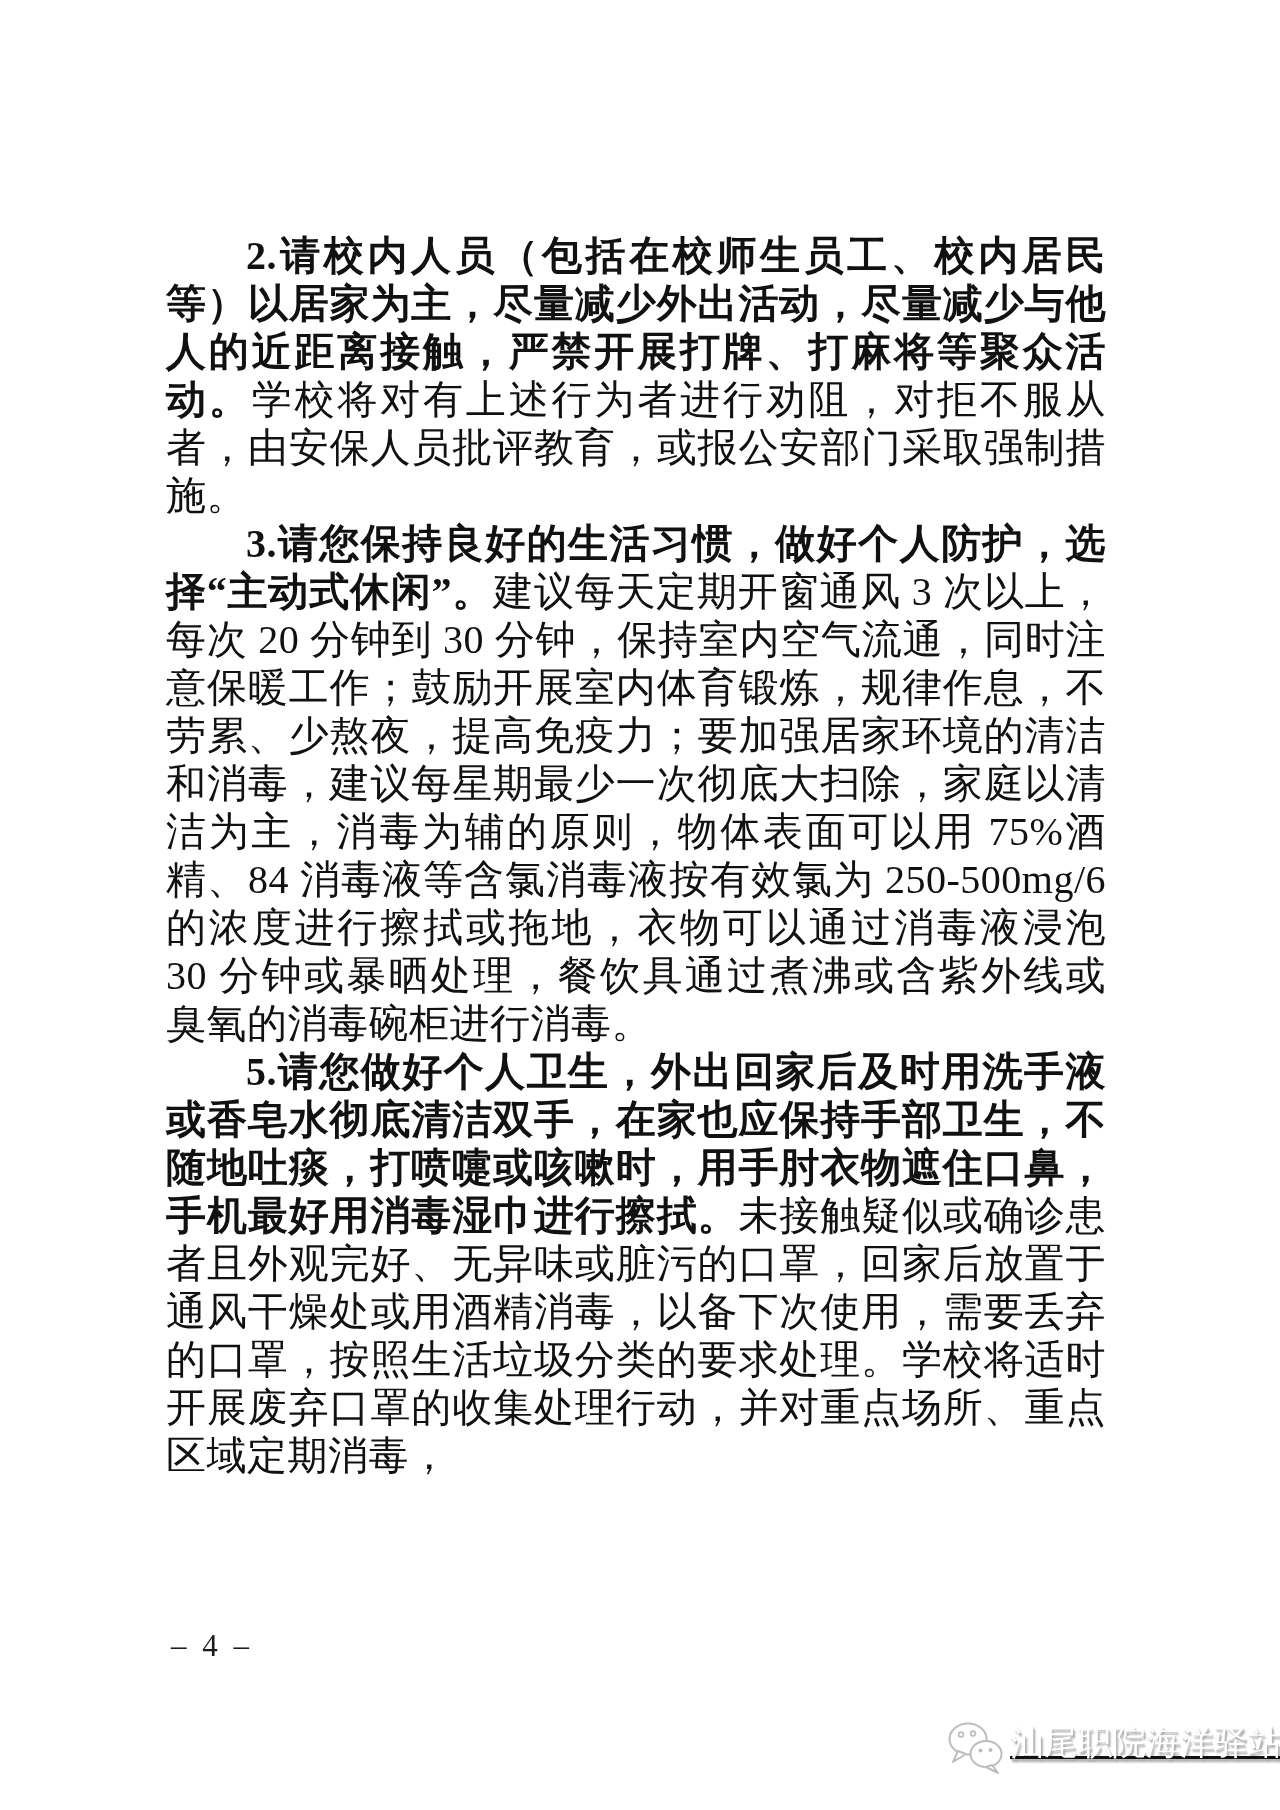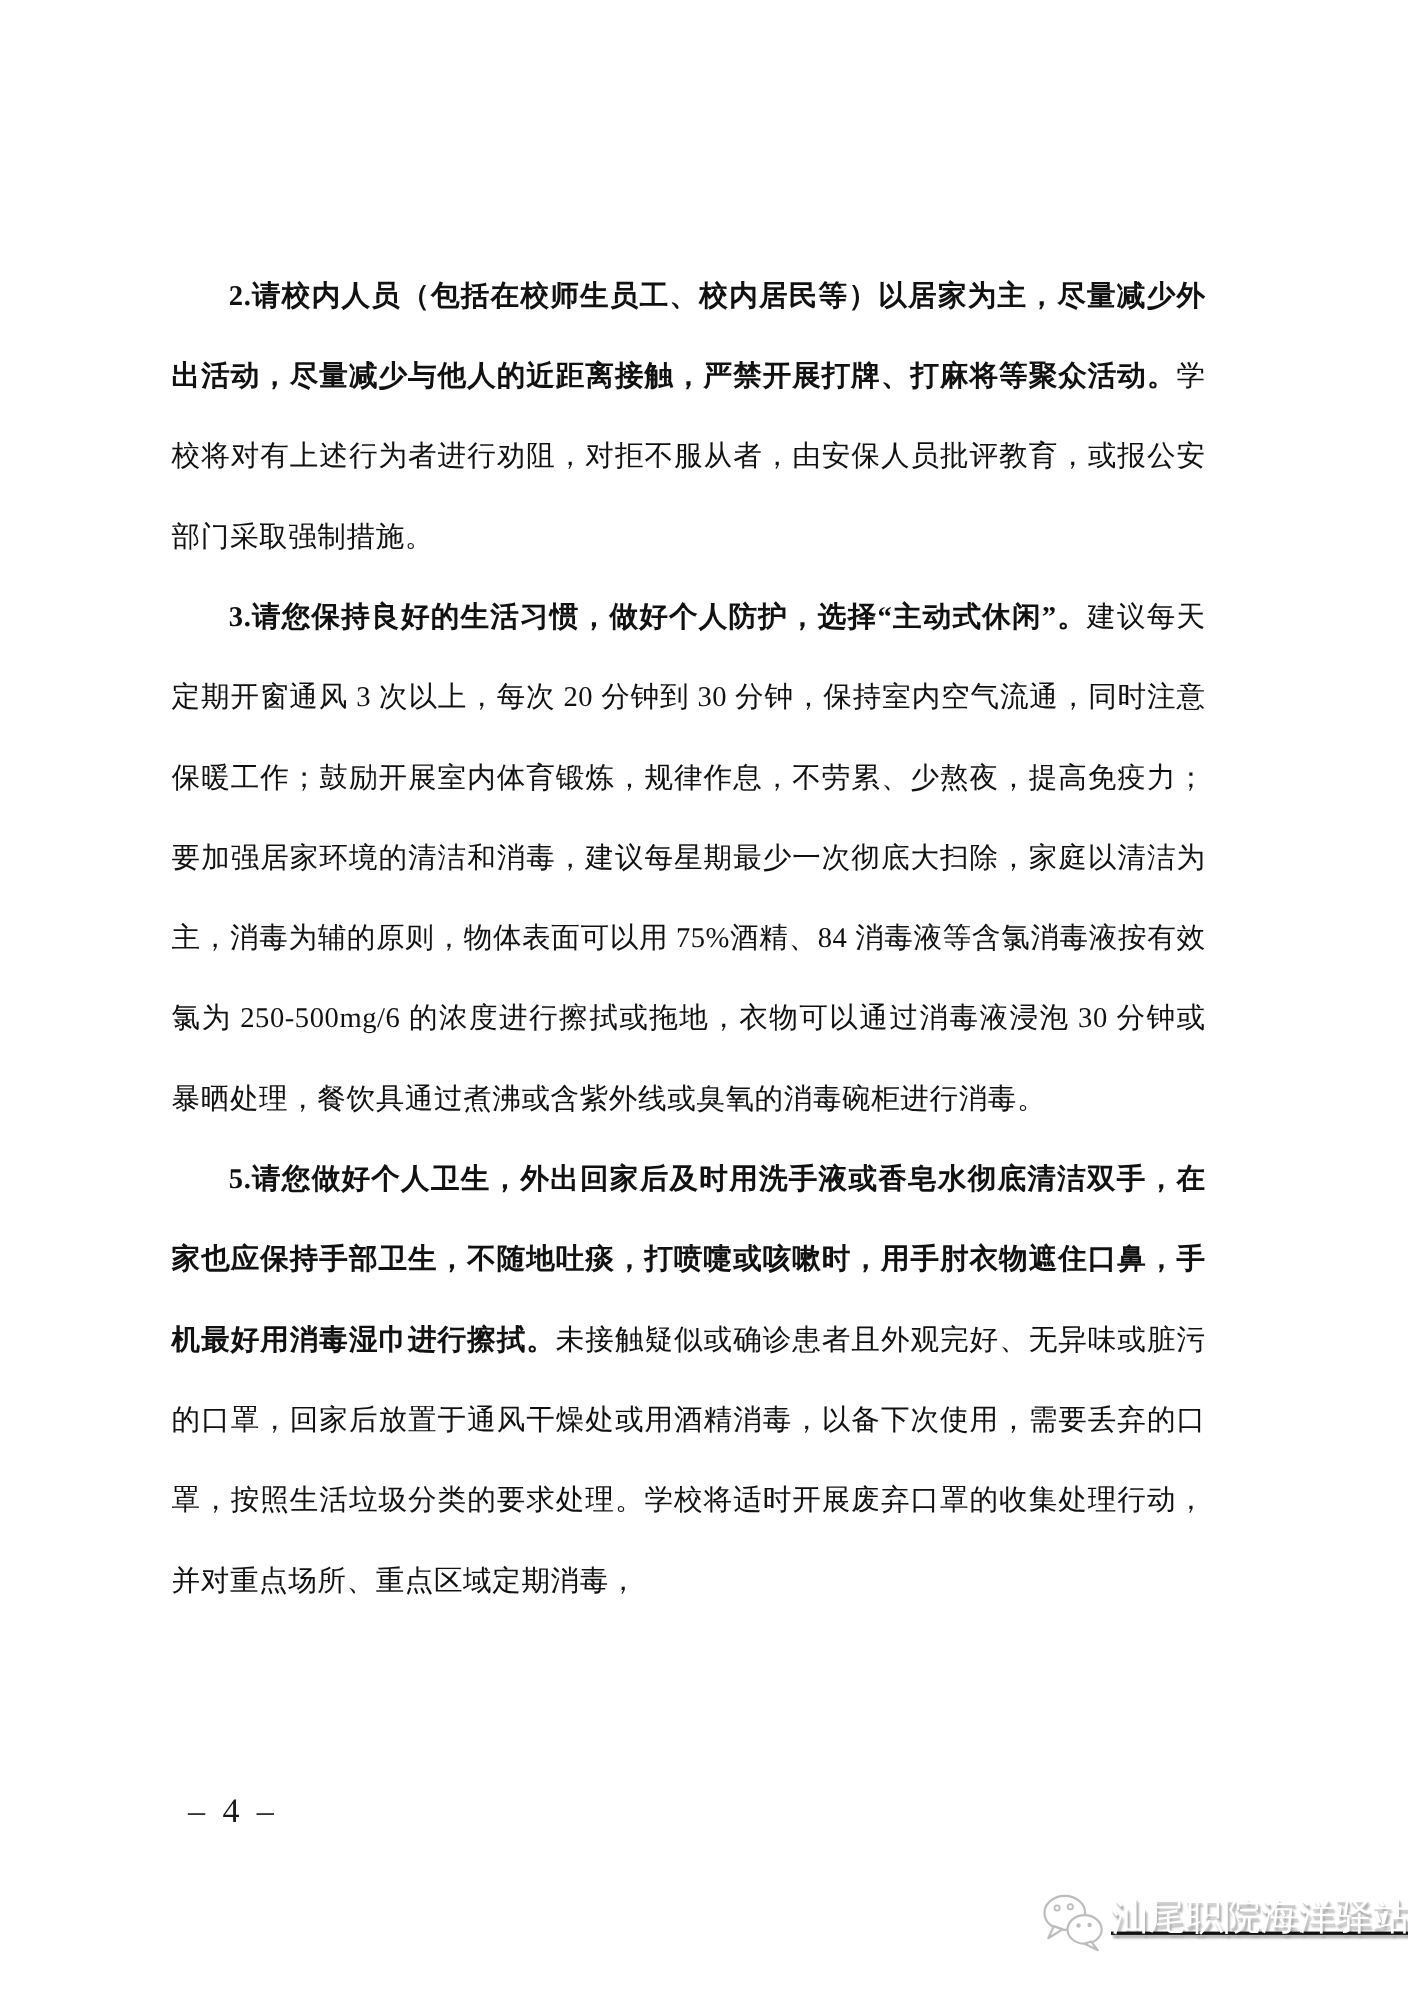--- a/index.html
+++ b/index.html
@@ -11,25 +11,25 @@
     position: relative;
     width: 1280px;
     height: 1810px;
     background: #ffffff;
     overflow: hidden;
     font-family: "Liberation Serif", "DejaVu Serif", serif;
     color: #111111;
   }
   .content {
     position: absolute;
-    left: 156px;
+    left: 166px;
     top: 232px;
     width: 940px;
-    font-size: 26px;
-    line-height: 73px;
+    font-size: 40px;
+    line-height: 48px;
     text-align: justify;
     letter-spacing: 0.5px;
   }
   .content p {
     margin: 0;
     padding: 0;
     text-indent: 2em;
   }
   .b {
     font-weight: bold;

